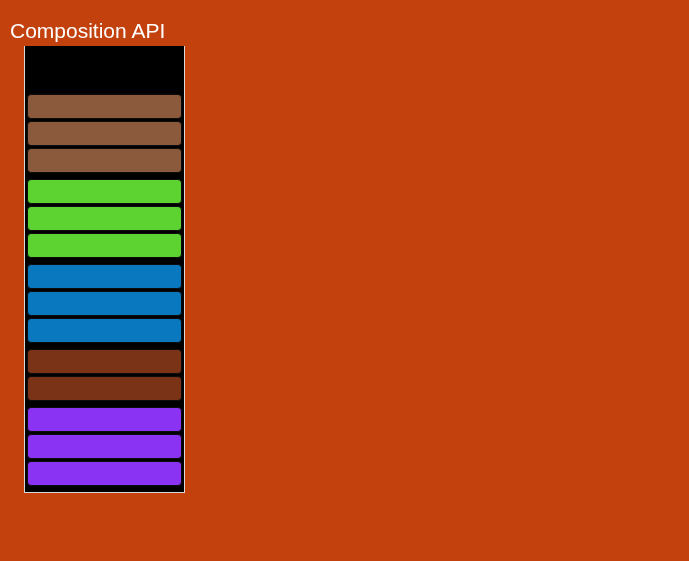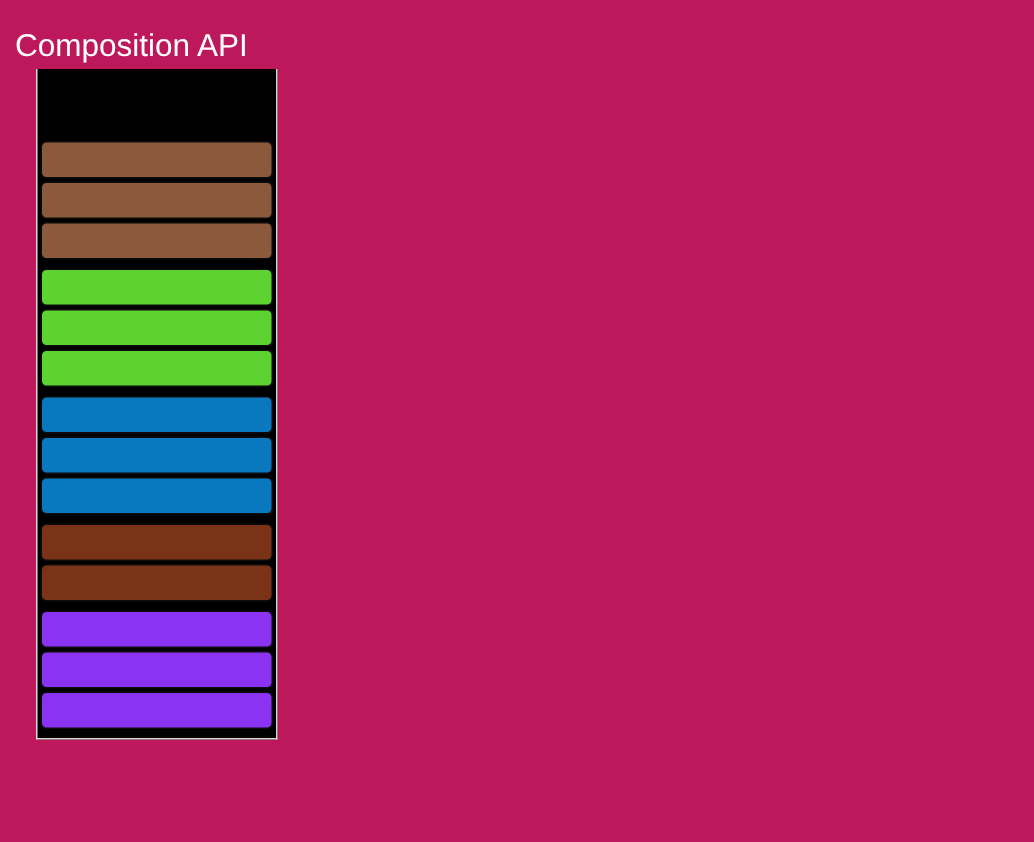--- a/index.html
+++ b/index.html
@@ -13,21 +13,21 @@
     height: 561px;
     overflow: hidden;
     font-family: "Liberation Sans", sans-serif;
     -webkit-font-smoothing: antialiased;
   }
 
   #app-root {
     position: relative;
     width: 689px;
     height: 561px;
-    background: #be185d;
+    background: #c2410c;
   }
 
   
   #page-title {
     position: absolute;
     left: 10px;
     top: 18px;
     margin: 0;
     color: #ffffff;
     font-family: "Liberation Sans", sans-serif;

